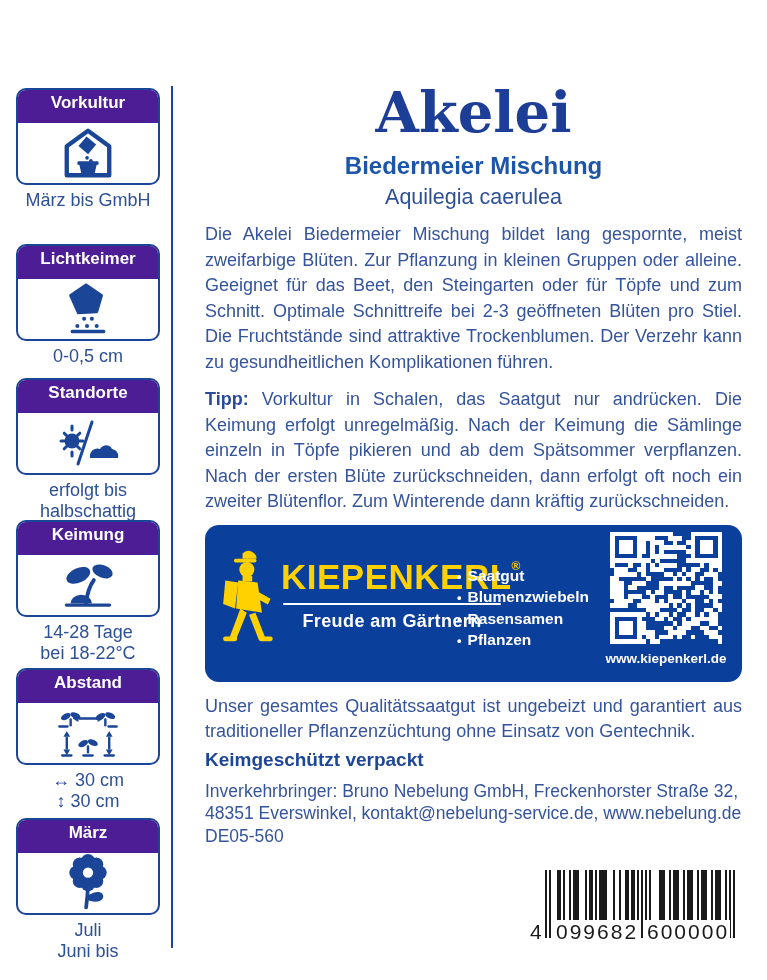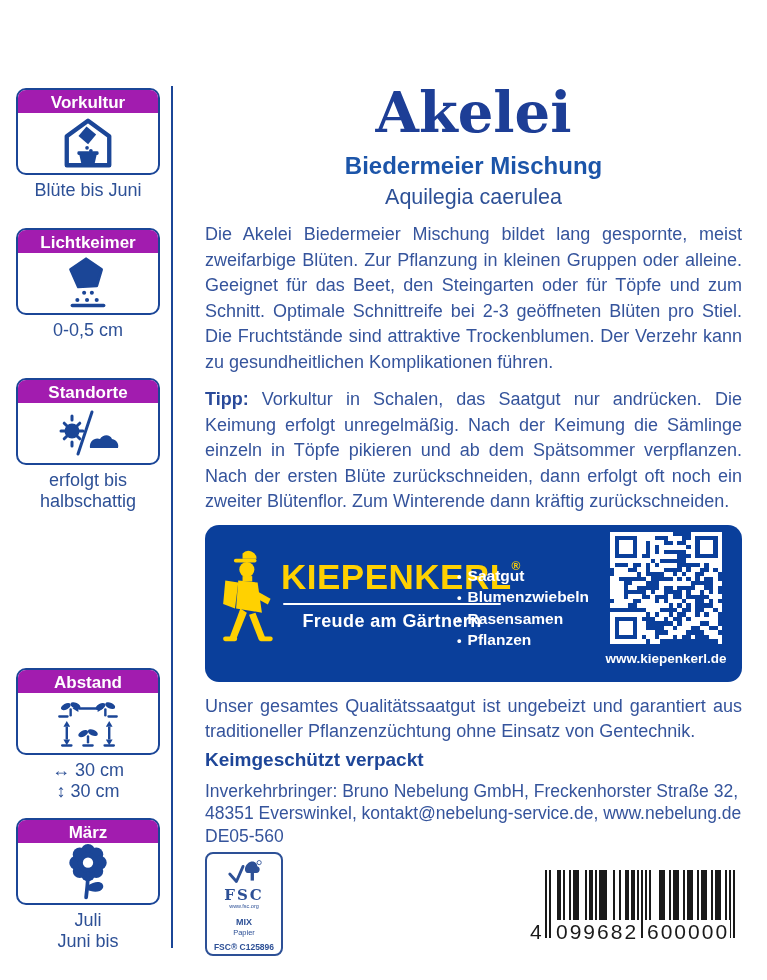--- a/index.html
+++ b/index.html
@@ -5,24 +5,24 @@
   html,body{margin:0;padding:0;background:#ffffff;}
   .page{position:relative;width:767px;height:980px;background:#fff;overflow:hidden;
         font-family:"Liberation Sans",sans-serif;color:#35549c;}
 
   
   .capacity-note{position:absolute;left:18px;top:22px;font-size:19px;line-height:24px;
                  color:#2d5096;font-weight:400;}
   .divider{position:absolute;left:171px;top:86px;width:2px;height:862px;background:#1b4697;}
 
   .info-card{position:absolute;left:16px;width:144px;}
-  .pos-0{top:88px}.pos-1{top:228px}.pos-2{top:378px}.pos-3{top:520px}.pos-4{top:668px}.pos-5{top:818px}
+  .pos-0{top:88px}.pos-1{top:244px}.pos-2{top:378px}.pos-3{top:520px}.pos-4{top:668px}.pos-5{top:818px}
   .card-frame{border:2.5px solid #1b4697;border-radius:10px;overflow:hidden;background:#fff;}
-  .card-head{background:#a21caf;color:#fff;font-weight:bold;font-size:17px;text-align:center;
-             padding:3px 0 0;}
+  .card-head{background:#4c1d95;color:#fff;font-weight:bold;font-size:17px;text-align:center;
+             padding:3px 0 10px;}
   .card-body{height:60px;display:flex;align-items:center;justify-content:center;}
   .card-caption{margin-top:5px;text-align:center;font-size:18px;line-height:21px;color:#2d5096;}
 
   
   .main-col{position:absolute;left:205px;top:0;width:537px;}
   .pkg-title{margin-top:82px;text-align:center;font-family:"DejaVu Serif",serif;font-weight:bold;
              font-size:56px;line-height:60px;color:#1d3e96;}
   .pkg-subtitle{margin-top:10px;text-align:center;font-weight:bold;font-size:24px;line-height:28px;
                 color:#1c55a9;}
   .pkg-botanical{margin-top:4px;text-align:center;font-size:21.5px;line-height:26px;color:#2d5096;}
@@ -85,21 +85,21 @@
           <path d="M8,22 L30,6 L52,22 V52 H8 Z" fill="none" stroke="#1b4697" stroke-width="4.5" stroke-linejoin="round"></path>
           <rect x="23" y="15" width="13" height="13" fill="#1b4697" transform="rotate(40 30 21)"></rect>
           <circle cx="29" cy="34" r="1.9" fill="#1b4697"></circle>
           <circle cx="33" cy="37" r="1.9" fill="#1b4697"></circle>
           <rect x="19" y="37.5" width="22" height="4" rx="1.5" fill="#1b4697"></rect>
           <path d="M21,41 h18 l-2.5,11 h-13 Z" fill="#1b4697"></path>
         </svg>
       </div>
     </div>
     <div class="card-caption">
-      <div>Blüte bis Juni</div>
+      <div>März bis GmbH</div>
       <div></div>
     </div>
   </div>
 
   <div class="info-card pos-1">
     <div class="card-frame">
       <div class="card-head">Lichtkeimer</div>
       <div class="card-body">
         <svg width="58" height="54" viewBox="0 0 60 54">
           <polygon points="28,2 44,13 39,30 20,31 12,13" fill="#1b4697" stroke="#1b4697" stroke-width="3" stroke-linejoin="round"></polygon>
@@ -139,20 +139,36 @@
         </svg>
       </div>
     </div>
     <div class="card-caption">
       <div>erfolgt bis</div>
       <div>halbschattig</div>
     </div>
   </div>
 
   <div class="info-card pos-3">
+    <div class="card-frame">
+      <div class="card-head">Keimung</div>
+      <div class="card-body">
+        <svg width="62" height="50" viewBox="0 0 64 50">
+          <rect x="8" y="44" width="48" height="3.5" rx="1.75" fill="#1b4697"></rect>
+          <path d="M14,44 a11,9 0 0 1 22,0 Z" fill="#1b4697"></path>
+          <path d="M30,44 C31,34 33,27 38,20" fill="none" stroke="#1b4697" stroke-width="4" stroke-linecap="round"></path>
+          <ellipse cx="22" cy="15" rx="13" ry="7.5" fill="#1b4697" transform="rotate(-24 22 15)"></ellipse>
+          <ellipse cx="47" cy="11" rx="11" ry="6.5" fill="#1b4697" transform="rotate(20 47 11)"></ellipse>
+        </svg>
+      </div>
+    </div>
+    <div class="card-caption">
+      <div>14-28 Tage</div>
+      <div>bei 18-22°C</div>
+    </div>
   </div>
 
   <div class="info-card pos-4">
     <div class="card-frame">
       <div class="card-head">Abstand</div>
       <div class="card-body">
         <svg width="62" height="54" viewBox="0 0 64 56">
           <g fill="#1b4697" stroke="#1b4697">
 
             <g transform="translate(14,20)">
@@ -617,33 +633,20 @@
 
     <p class="body-par">Unser gesamtes Qualitätssaatgut ist ungebeizt und garantiert aus traditioneller Pflanzenzüchtung ohne Einsatz von Gentechnik.</p>
     <div class="bold-line">Keimgeschützt verpackt</div>
 
     <div class="distributor">
       <span>Inverkehrbringer: Bruno Nebelung GmbH, Freckenhorster Straße 32, 48351 Everswinkel, kontakt@nebelung-service.de, www.nebelung.de</span>
       <div>DE05-560</div>
     </div>
   </div>
 
-  <div class="fsc-box">
-    <svg width="36" height="28" viewBox="0 0 38 28">
-      <path d="M4,15 L11,23 L18,7" fill="none" stroke="#2d5096" stroke-width="3" stroke-linecap="round" stroke-linejoin="round"></path>
-      <path d="M23,4 c4,-4 10,-2 10,3 c4,1 3,7 -1,7 l-9,0 c-4,0 -4,-7 0,-10 Z" fill="#2d5096"></path>
-      <rect x="26" y="13" width="3.5" height="9" fill="#2d5096"></rect>
-      <circle cx="35" cy="3" r="2.2" fill="none" stroke="#2d5096" stroke-width="0.9"></circle>
-    </svg>
-    <div class="fsc-name">FSC</div>
-    <div class="fsc-url">www.fsc.org</div>
-    <div class="fsc-mix">MIX</div>
-    <div class="fsc-material">Papier</div>
-    <div class="fsc-license">FSC® C125896</div>
-  </div>
 
   <div class="barcode">
     <div class="bars" id="barcode-bars">
         <span class="bar" style="left: 0px; width: 2px; height: 68px;"></span>
         <span class="bar" style="left: 4px; width: 2px; height: 68px;"></span>
         <span class="bar" style="left: 12px; width: 2px; height: 50px;"></span>
         <span class="bar" style="left: 14px; width: 2px; height: 50px;"></span>
         <span class="bar" style="left: 18px; width: 2px; height: 50px;"></span>
         <span class="bar" style="left: 24px; width: 2px; height: 50px;"></span>
         <span class="bar" style="left: 28px; width: 2px; height: 50px;"></span>

